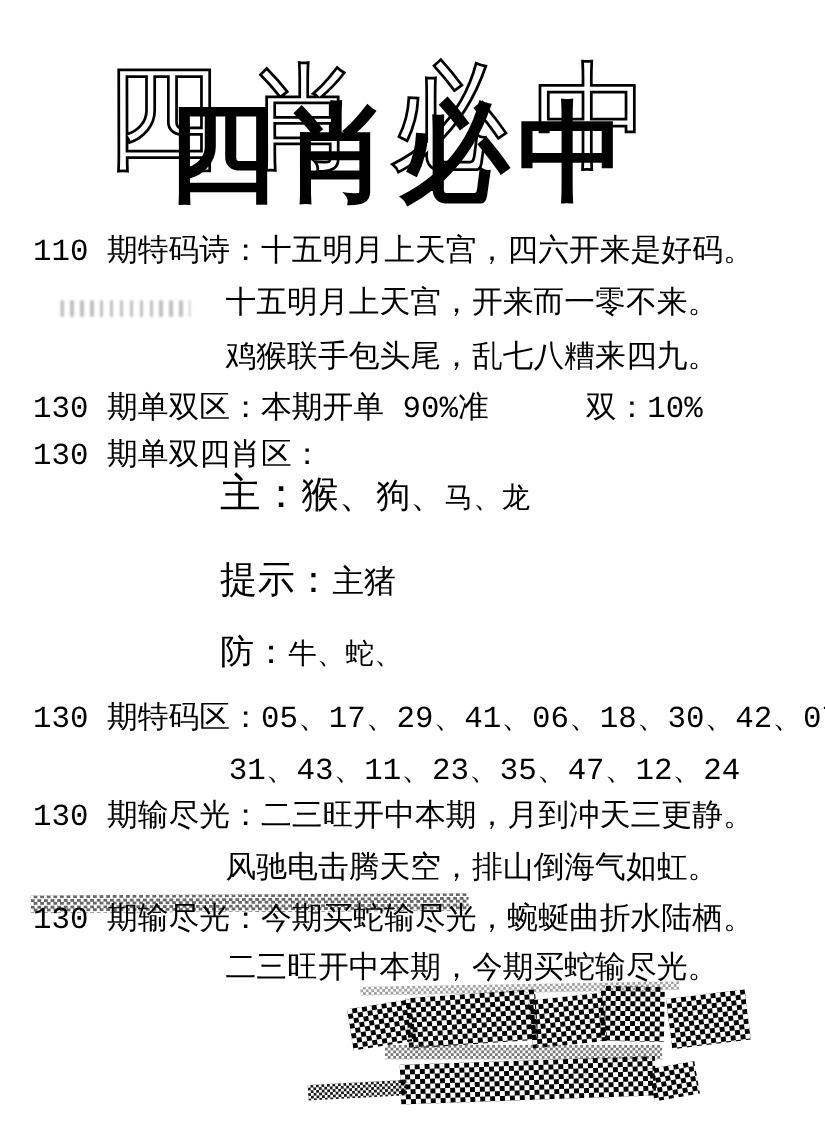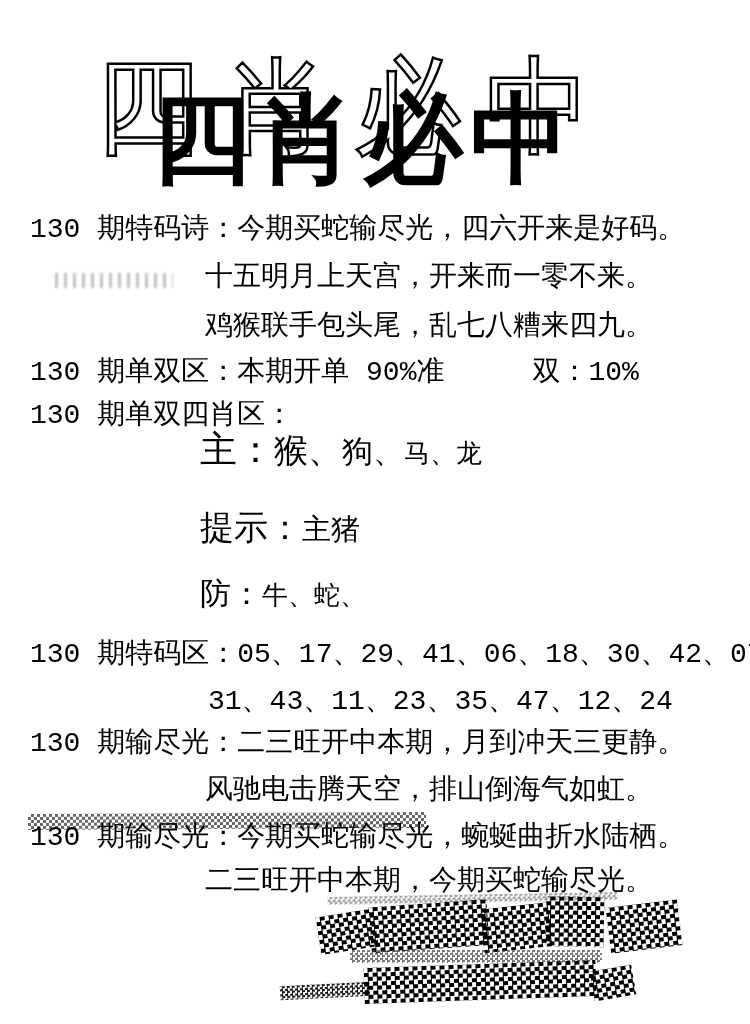--- a/index.html
+++ b/index.html
@@ -61,21 +61,21 @@
 </style>
 </head>
 <body>
 
 <div class="page">
 
   <span class="abs title-outline">四肖必中</span>
   <span class="abs title-solid">四肖必中</span>
 
   <div class="abs line" style="left:30px;top:214px;">
-    <span>130 期特码诗：</span><span>今期买蛇输尽光，四六开来是好码。</span>
+    <span>110 期特码诗：</span><span>十五明月上天宫，四六开来是好码。</span>
   </div>
   <div class="abs smudge"></div>
   <div class="abs line" style="left:205px;top:262px;">
     <span>十五明月上天宫，开来而一零不来。</span>
   </div>
   <div class="abs line" style="left:205px;top:311px;">
     <span>鸡猴联手包头尾，乱七八糟来四九。</span>
   </div>
 
   <div class="abs line" style="left:30px;top:357px;text-align:right;">

